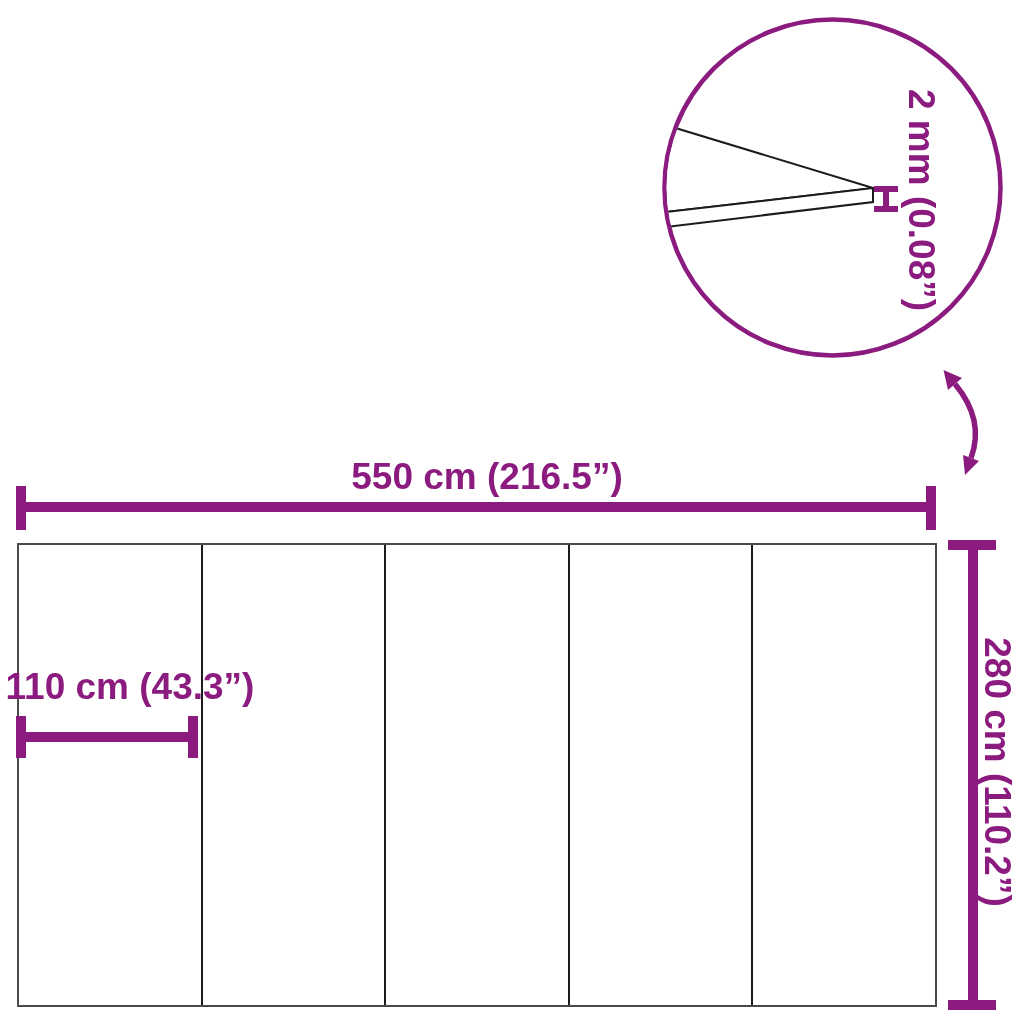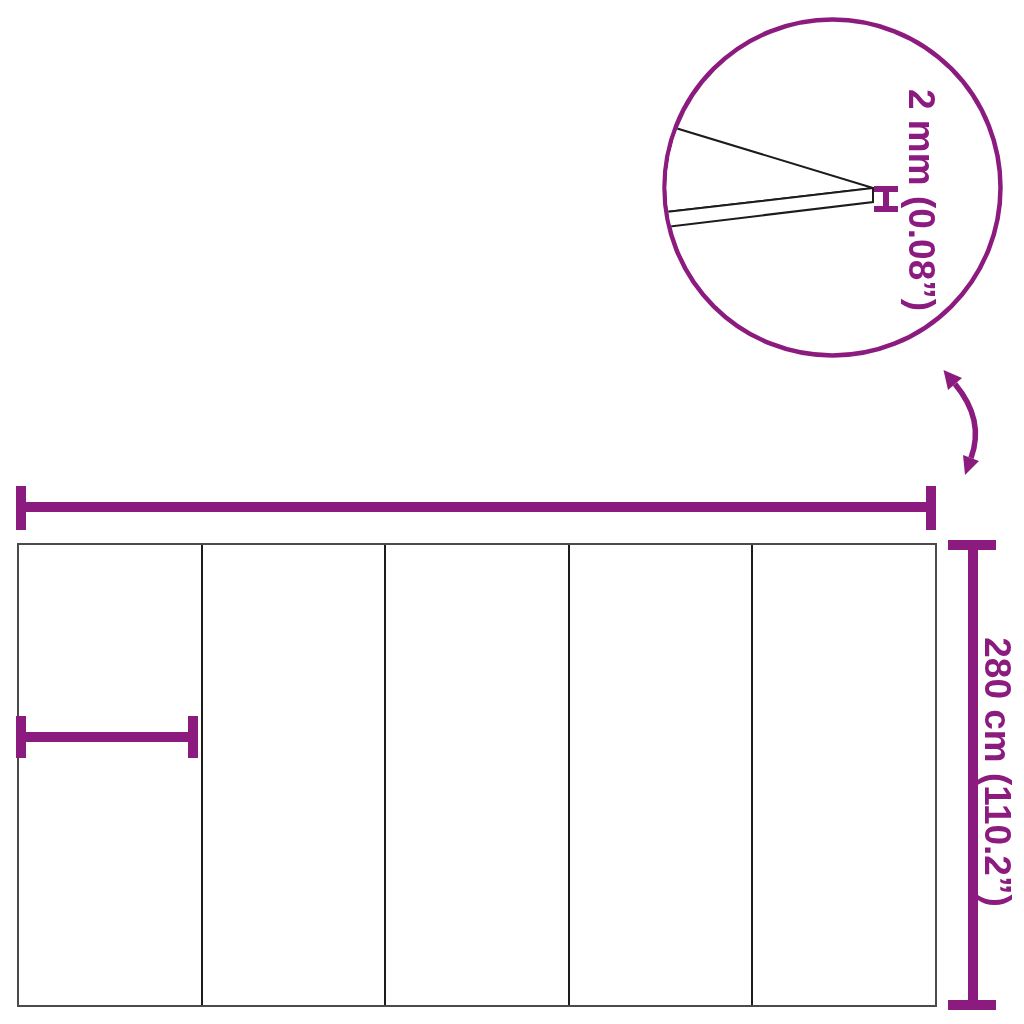--- a/index.html
+++ b/index.html
@@ -62,31 +62,33 @@
   </svg>
 
   <div class="dim-label rot" style="left:769px;top:178px;width:300px;height:44px;">2 mm (0.08”)</div>
 
   <svg class="arrow-svg" width="80" height="120" viewBox="0 0 80 120">
     <path class="arrow-path" d="M 25,22 Q 55,58 41,96"></path>
     <polygon class="arrow-head" points="13.5,8 18,28 32,16"></polygon>
     <polygon class="arrow-head" points="35,113 49,99 33,93"></polygon>
   </svg>
 
+  <div class="dim-label" style="left:28px;top:457px;width:918px;">550 cm (216.5”)</div>
   <div class="bar" style="left:17px;top:502px;width:918px;height:10px;"></div>
   <div class="cap" style="left:16px;top:486px;width:10px;height:44px;"></div>
   <div class="cap" style="left:926px;top:486px;width:10px;height:44px;"></div>
 
   <div class="sheet">
       <div class="divider" style="left: 20%;"></div>
       <div class="divider" style="left: 40%;"></div>
       <div class="divider" style="left: 60%;"></div>
       <div class="divider" style="left: 80%;"></div>
     </div>
 
+  <div class="dim-label" style="left:0px;top:667px;width:260px;">110 cm (43.3”)</div>
   <div class="bar" style="left:17px;top:732px;width:181px;height:10px;"></div>
   <div class="cap" style="left:16px;top:716px;width:10px;height:42px;"></div>
   <div class="cap" style="left:188px;top:716px;width:10px;height:42px;"></div>
 
   <div class="bar" style="left:968px;top:545px;width:10px;height:458px;"></div>
   <div class="cap" style="left:948px;top:540px;width:48px;height:10px;"></div>
   <div class="cap" style="left:948px;top:1000px;width:48px;height:10px;"></div>
   <div class="dim-label rot" style="left:825px;top:750px;width:340px;height:44px;">280 cm (110.2”)</div>
 
 </div>

